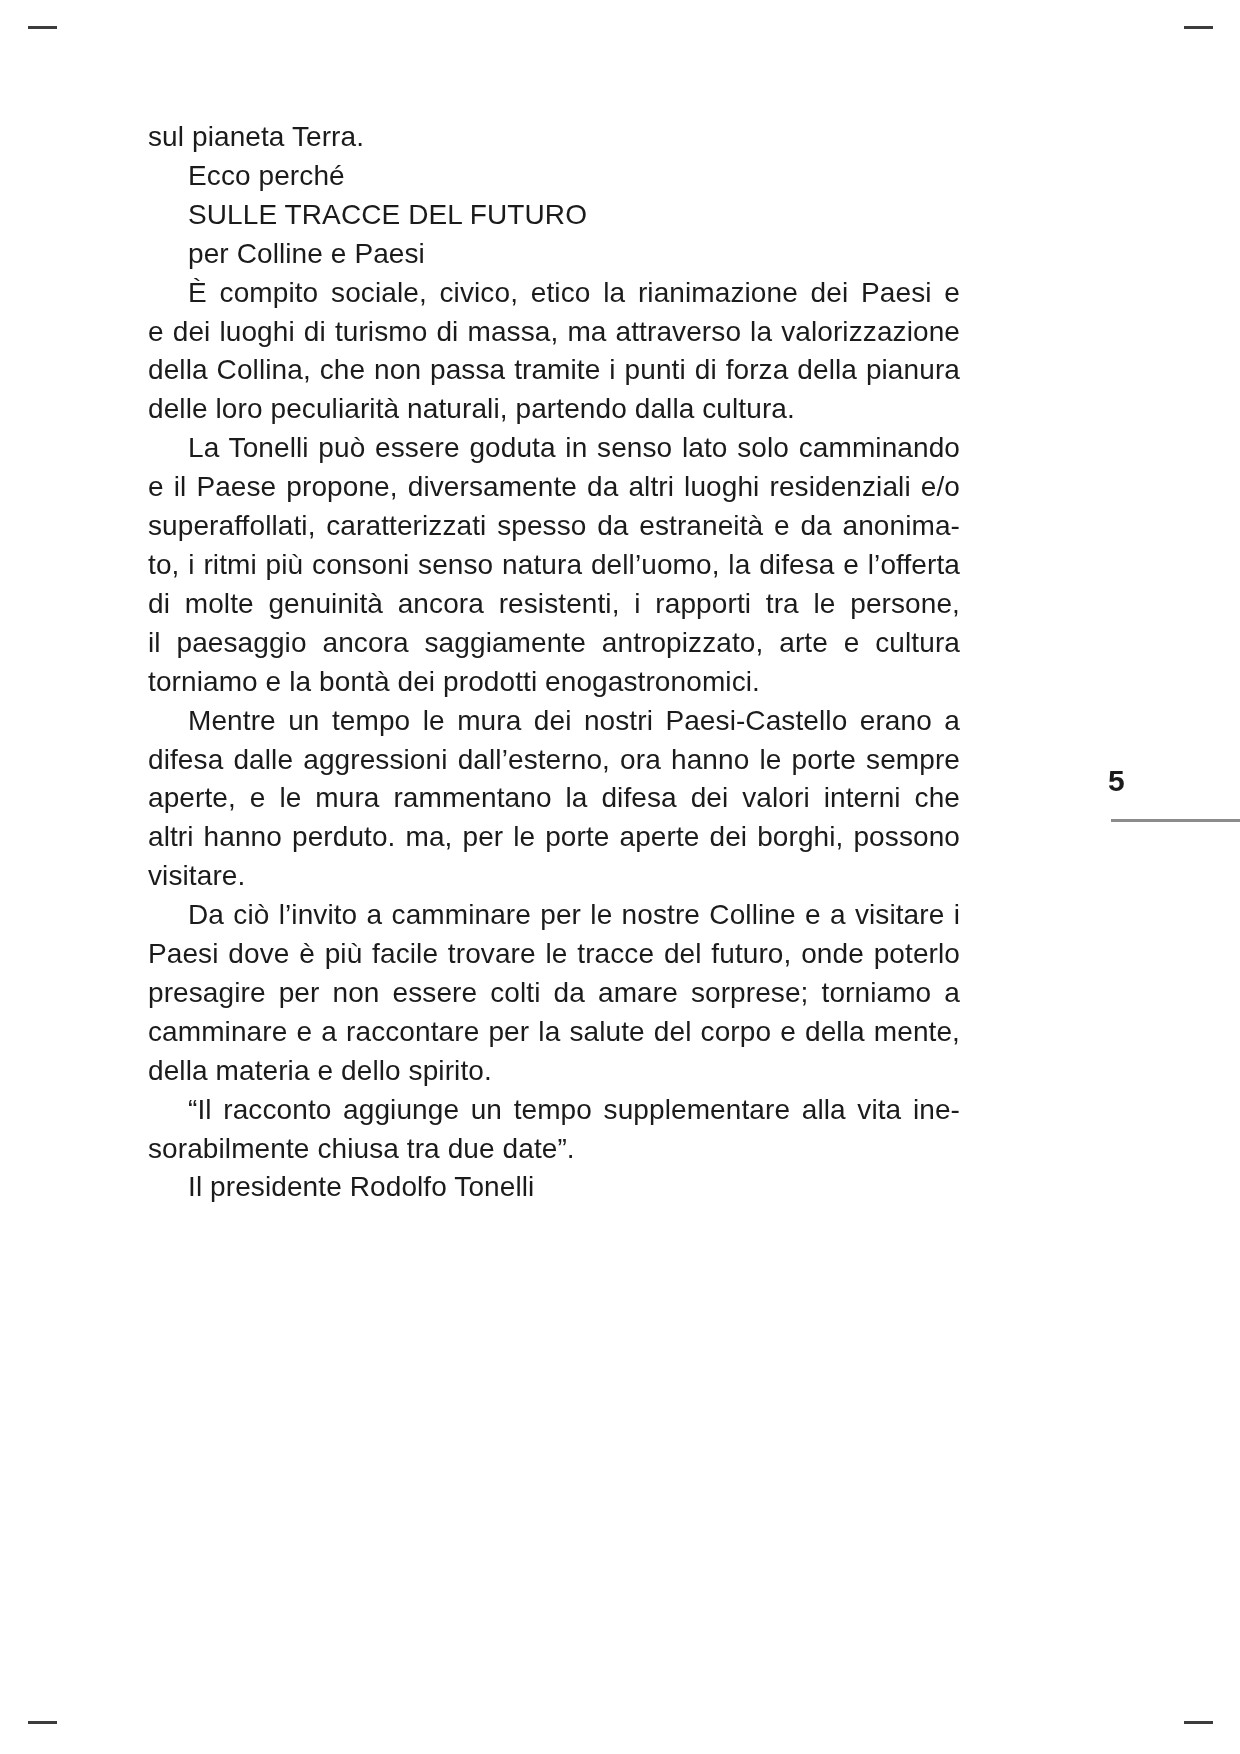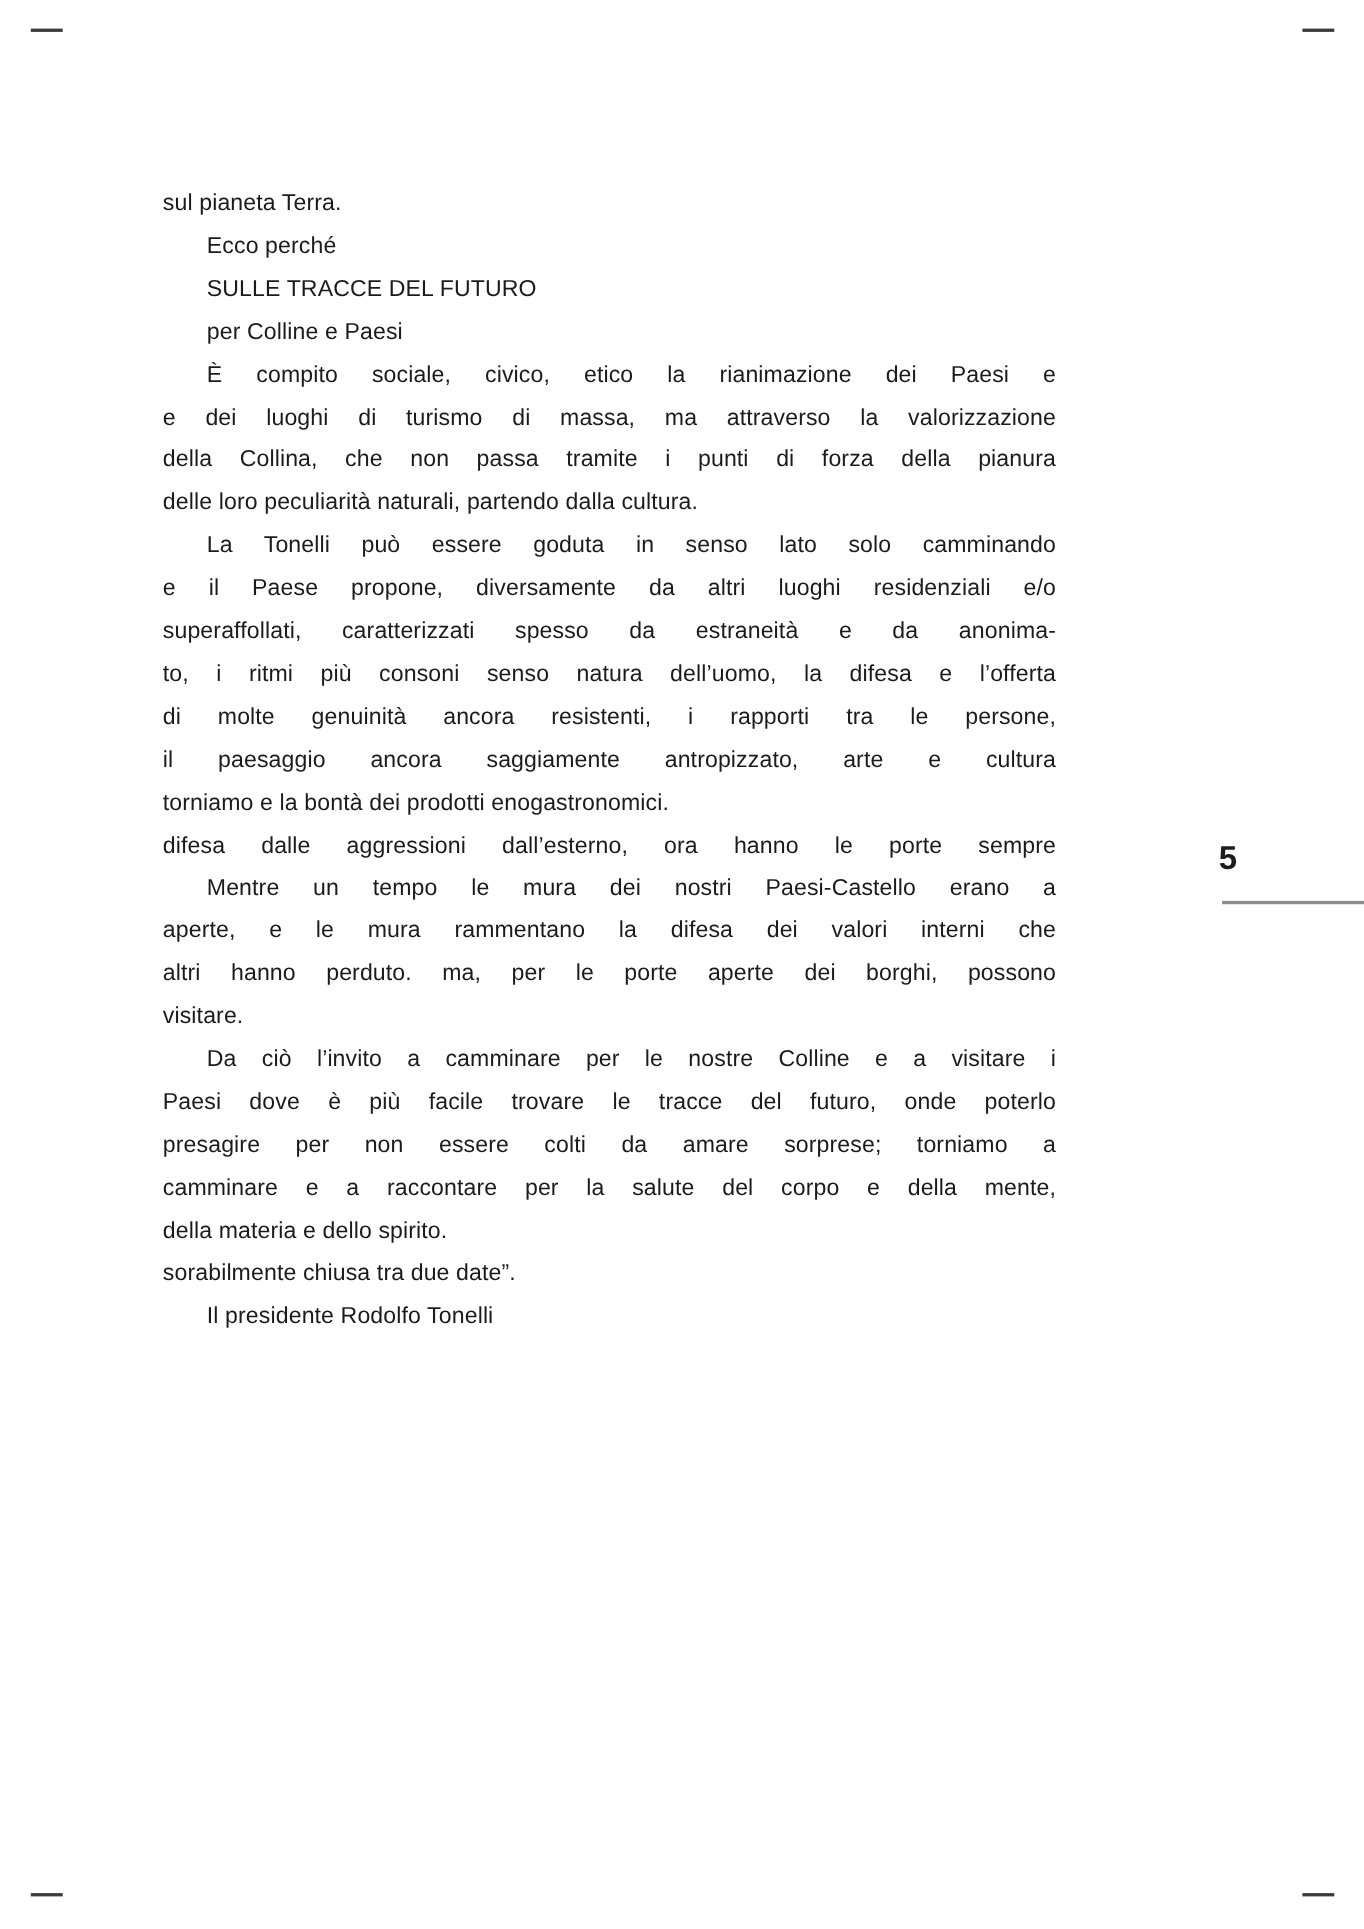--- a/index.html
+++ b/index.html
@@ -15,24 +15,23 @@
     color: #1b1b1b;
     overflow: hidden;
   }
 
   
   .text-block {
     position: absolute;
     left: 148px;
     top: 118px;
     width: 812px;
-    font-size: 21px;
+    font-size: 28px;
     line-height: 38.9px;
     letter-spacing: 0.1px;
-    margin-top: 48px;
   }
   .line {
     text-align: left;
     min-height: 38.9px;
   }
   .line.just {
     text-align: justify;
     text-align-last: justify;
   }
   .line.indent {
@@ -88,28 +87,29 @@
     <div class="line just">e dei luoghi di turismo di massa, ma attraverso la valorizzazione</div>
     <div class="line just">della Collina, che non passa tramite i punti di forza della pianura</div>
     <div class="line">delle loro peculiarità naturali, partendo dalla cultura.</div>
     <div class="line indent just">La Tonelli può essere goduta in senso lato solo camminando</div>
     <div class="line just">e il Paese propone, diversamente da altri luoghi residenziali e/o</div>
     <div class="line just">superaffollati, caratterizzati spesso da estraneità e da anonima-</div>
     <div class="line just">to, i ritmi più consoni senso natura dell’uomo, la difesa e l’offerta</div>
     <div class="line just">di molte genuinità ancora resistenti, i rapporti tra le persone,</div>
     <div class="line just">il paesaggio ancora saggiamente antropizzato, arte e cultura</div>
     <div class="line">torniamo e la bontà dei prodotti enogastronomici.</div>
+    <div class="line indent just">Mentre un tempo le mura dei nostri Paesi-Castello erano a</div>
     <div class="line just">difesa dalle aggressioni dall’esterno, ora hanno le porte sempre</div>
-    <div class="line indent just">Mentre un tempo le mura dei nostri Paesi-Castello erano a</div>
     <div class="line just">aperte, e le mura rammentano la difesa dei valori interni che</div>
     <div class="line just">altri hanno perduto. ma, per le porte aperte dei borghi, possono</div>
     <div class="line">visitare.</div>
     <div class="line indent just">Da ciò l’invito a camminare per le nostre Colline e a visitare i</div>
     <div class="line just">Paesi dove è più facile trovare le tracce del futuro, onde poterlo</div>
     <div class="line just">presagire per non essere colti da amare sorprese; torniamo a</div>
     <div class="line just">camminare e a raccontare per la salute del corpo e della mente,</div>
     <div class="line">della materia e dello spirito.</div>
+    <div class="line indent just">“Il racconto aggiunge un tempo supplementare alla vita ine-</div>
     <div class="line">sorabilmente chiusa tra due date”.</div>
     <div class="line indent">Il presidente Rodolfo Tonelli</div>
   </div>
 
 <div class="pagenum">5</div>
 <div class="pagenum-rule"></div>
 
 </body></html>

